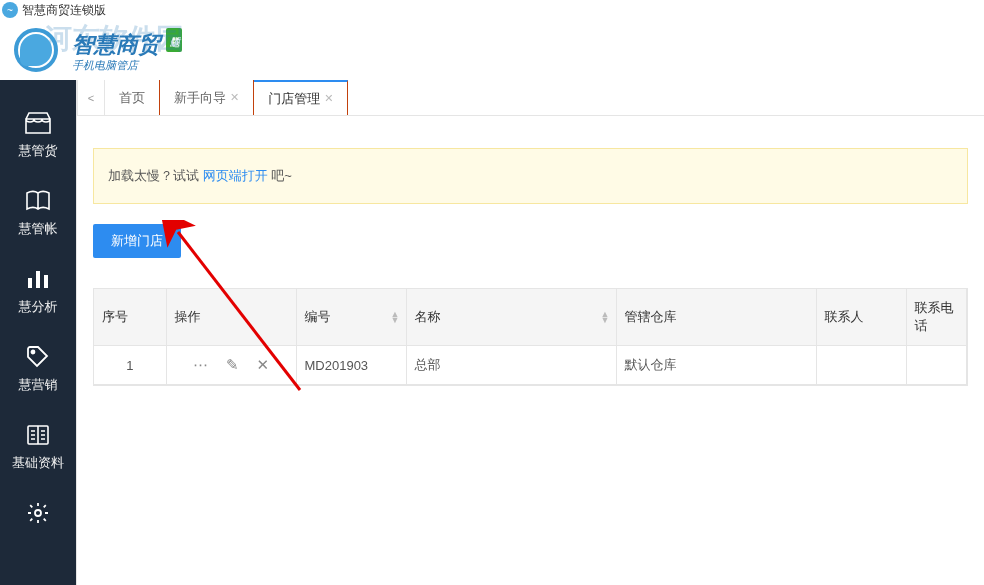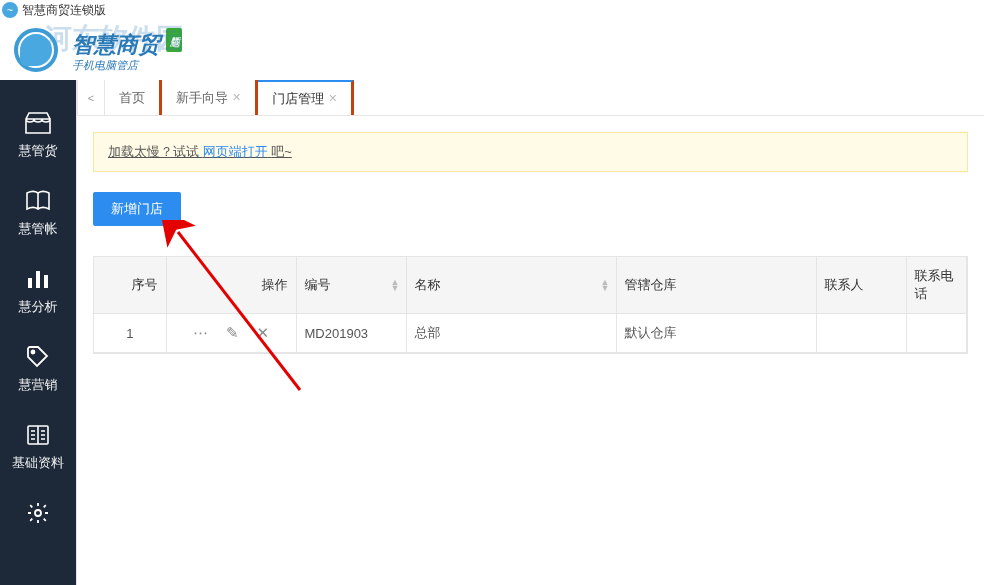--- a/index.html
+++ b/index.html
@@ -24,34 +24,34 @@
     
     .sidebar { width: 76px; background: #1d2939; color: #e5e5e5; display: flex; flex-direction: column; align-items: center; padding-top: 18px; }
     .sidebar-item { width: 100%; display: flex; flex-direction: column; align-items: center; padding: 12px 0 16px; cursor: pointer; }
     .sidebar-icon { width: 28px; height: 26px; margin-bottom: 6px; display: flex; align-items: center; justify-content: center; }
     .sidebar-label { font-size: 13px; color: #f0f0f0; }
     
     .content { flex: 1; background: #fff; border-left: 1px solid #e5e5e5; }
     
     .tabs-row { height: 36px; border-bottom: 1px solid #e5e5e5; display: flex; align-items: stretch; }
     .tab-nav-btn { width: 28px; border: 1px solid #e5e5e5; border-top: none; border-bottom: none; display: flex; align-items: center; justify-content: center; color: #999; font-size: 11px; cursor: pointer; }
-    .tab { padding: 0 14px; border-right: 3px solid #c2410c; display: flex; align-items: center; font-size: 13px; color: #666; cursor: pointer; position: relative; }
+    .tab { padding: 0 14px; border-right: 1px solid #c2410c; display: flex; align-items: center; font-size: 13px; color: #666; cursor: pointer; position: relative; }
     .tab.active { color: #333; border-top: 2px solid #2d8cf0; background: #fff; align-items: center; }
     .tab-close { margin-left: 4px; color: #bbb; font-size: 11px; }
     
-    .notice-bar { margin: 16px 16px 0; background: #fffbe6; border: 1px solid #f7e7a0; padding: 10px 14px; font-size: 13px; color: #555; text-decoration: underline; }
+    .notice-bar { margin: 32px 16px 0; background: #fffbe6; border: 1px solid #f7e7a0; padding: 18px 14px; font-size: 13px; color: #555; }
     .notice-link { color: #2d8cf0; cursor: pointer; }
     
     .toolbar { padding: 20px 16px; }
     .btn-primary { background: #2d8cf0; color: #fff; border: none; padding: 8px 18px; font-size: 13px; cursor: pointer; border-radius: 2px; }
     
     .table-wrap { margin: 10px 16px 0; border: 1px solid #e5e5e5; }
     .table { width: 100%; border-collapse: collapse; font-size: 13px; }
     .table th { background: #f5f5f5; border-right: 1px solid #e5e5e5; border-bottom: 1px solid #e5e5e5; padding: 10px 8px; text-align: left; color: #333; font-weight: normal; position: relative; }
-    .table th.center { text-align: right; font-family: Liberation Mono, monospace; }
+    .table th.center { text-align: left; font-family: Liberation Mono, monospace; }
     .sort-icons { position: absolute; right: 6px; top: 50%; transform: translateY(-50%); color: #bbb; font-size: 9px; line-height: 0.7; }
     .table td { border-right: 1px solid #e5e5e5; border-bottom: 1px solid #e5e5e5; padding: 10px 8px; color: #555; }
     .table td.center { text-align: center; }
     .op-cell { display: flex; gap: 18px; justify-content: center; align-items: center; }
     .op-icon { color: #888; cursor: pointer; font-size: 15px; }
     
     .annotation-arrow { position: absolute; left: 160px; top: 220px; pointer-events: none; z-index: 100; }
     
     .col-seq { width: 72px; }
     .col-op { width: 130px; }

